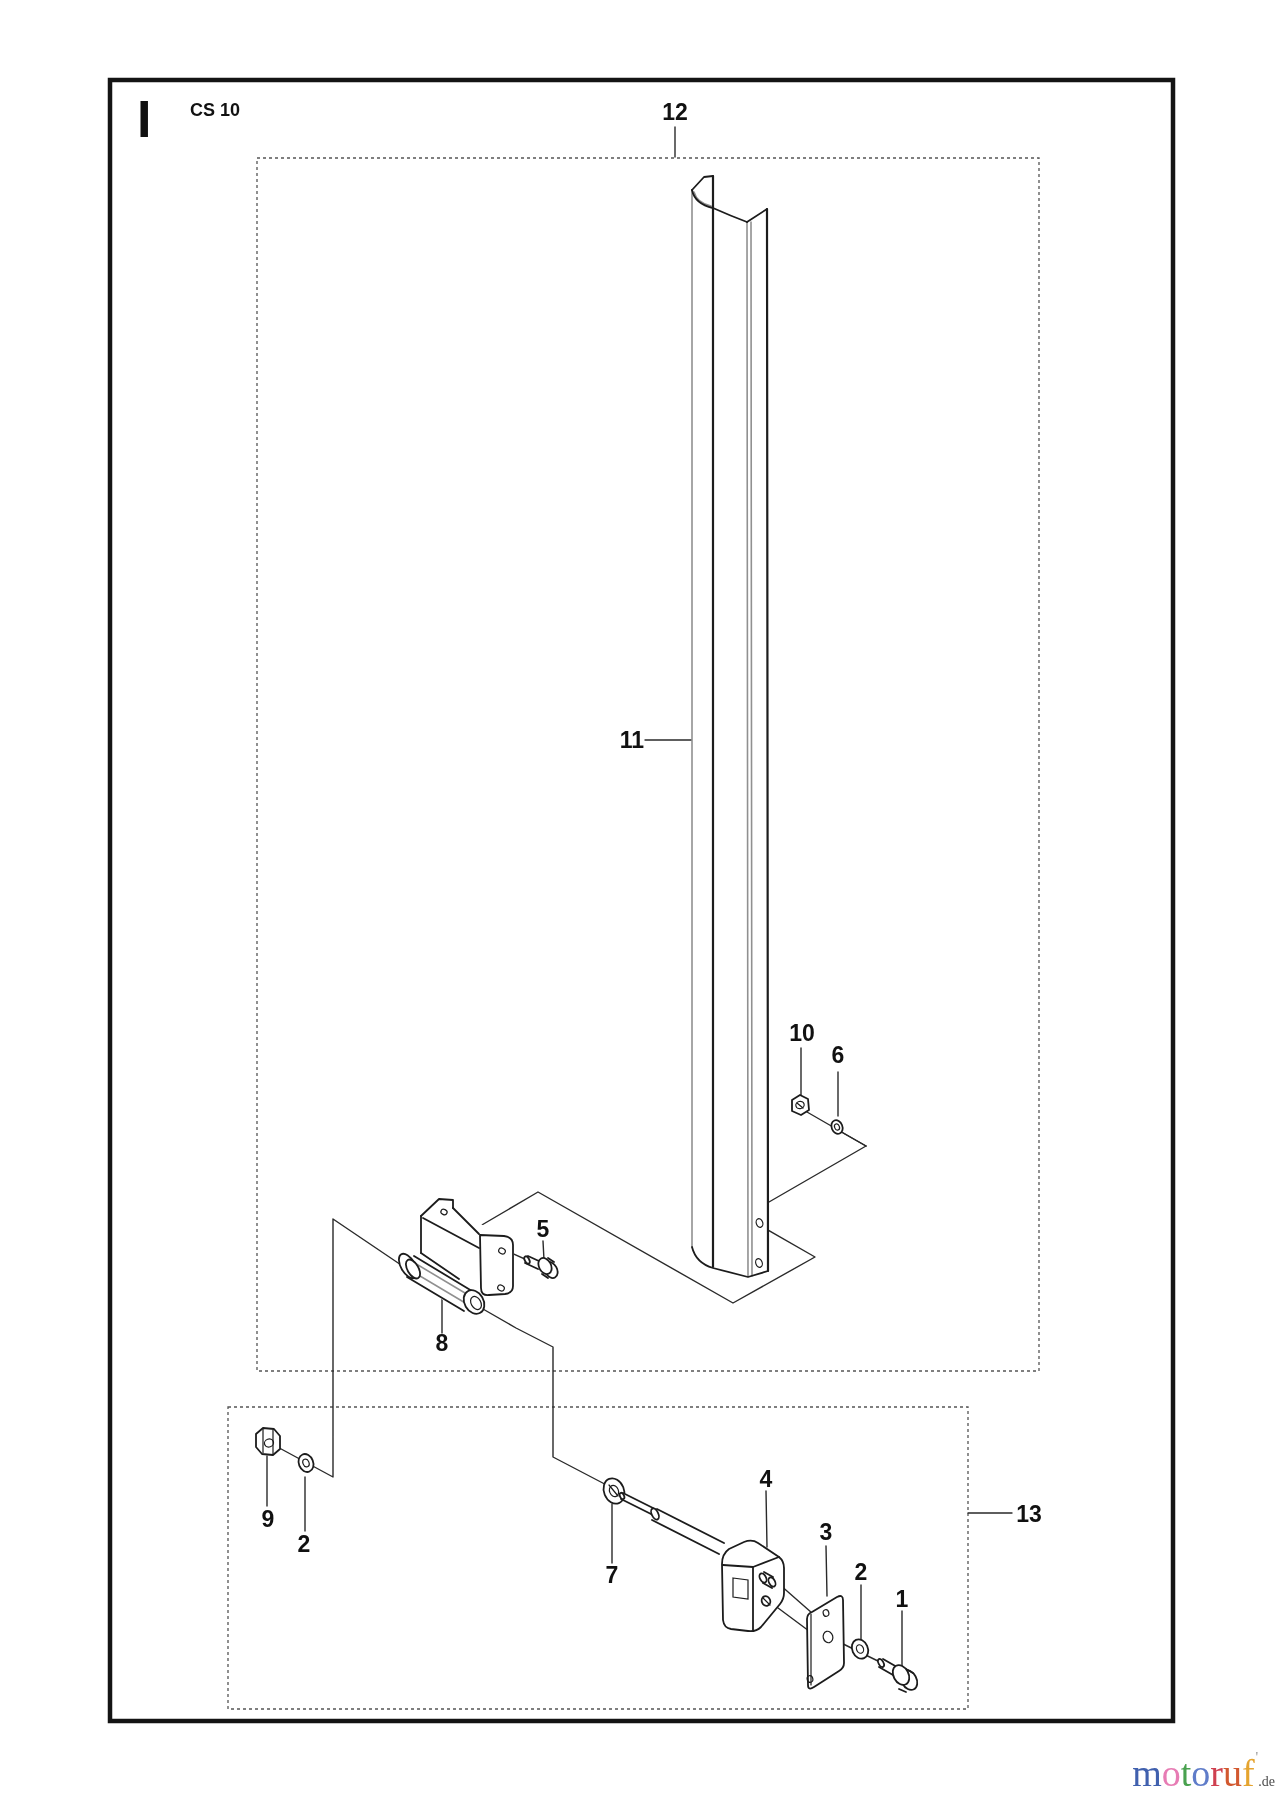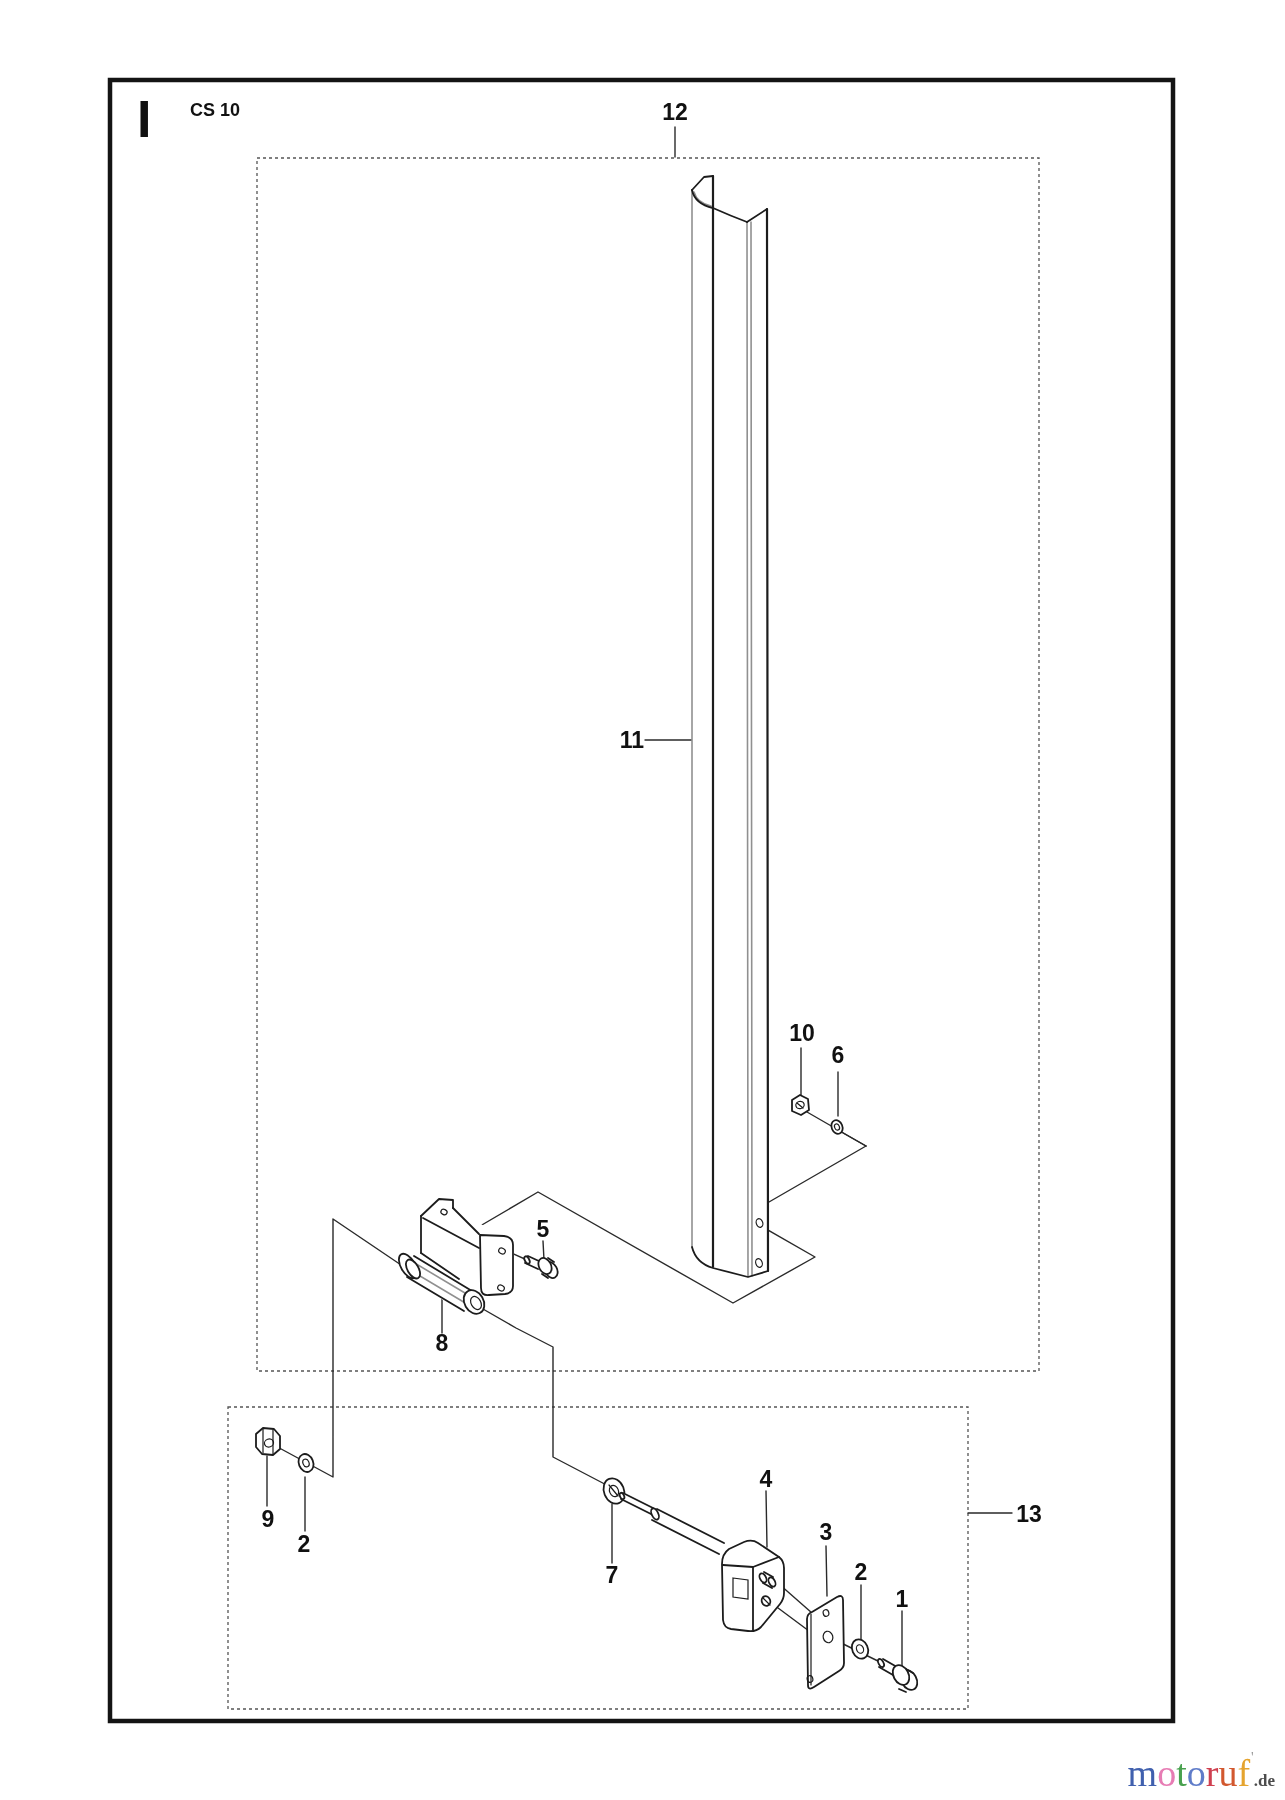--- a/index.html
+++ b/index.html
@@ -13,21 +13,21 @@
   .ldr{stroke:#2a2a2a;stroke-width:1.4;fill:none;stroke-linecap:round;stroke-linejoin:round;}
   .dash{stroke:#555555;stroke-width:1.3;fill:none;stroke-dasharray:3 3;}
   .wf{fill:#ffffff;stroke:#1c1c1c;stroke-width:1.8;stroke-linejoin:round;}
   .wq{fill:#ffffff;stroke:none;}
   .lbl{font:bold 23px "Liberation Sans",sans-serif;fill:#111111;text-anchor:middle;}
   .hdr{font:bold 18px "Liberation Sans",sans-serif;fill:#111111;}
   .secm{font:bold 52px "Liberation Sans",sans-serif;fill:#111111;}
   .watermark{position:absolute;right:10px;bottom:8px;font-family:"Liberation Serif",serif;
              font-size:38px;line-height:1;white-space:nowrap;}
   .watermark .wm-tick{font-size:15px;vertical-align:24px;color:#999999;margin-left:1px;}
-  .watermark .wm-de{font-size:17px;font-weight:bold;}
+  .watermark .wm-de{font-size:14px;}
 </style>
 </head>
 <body>
 
 <div id="page">
 <svg width="1285" height="1800" viewBox="0 0 1285 1800">
 
   <rect x="110" y="80" width="1063" height="1641" fill="none" stroke="#141414" stroke-width="4.5"></rect>
 
   <text x="137" y="137" class="secm">I</text>

